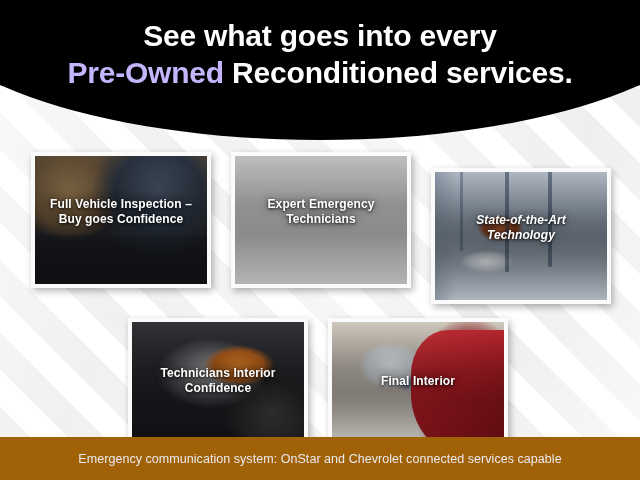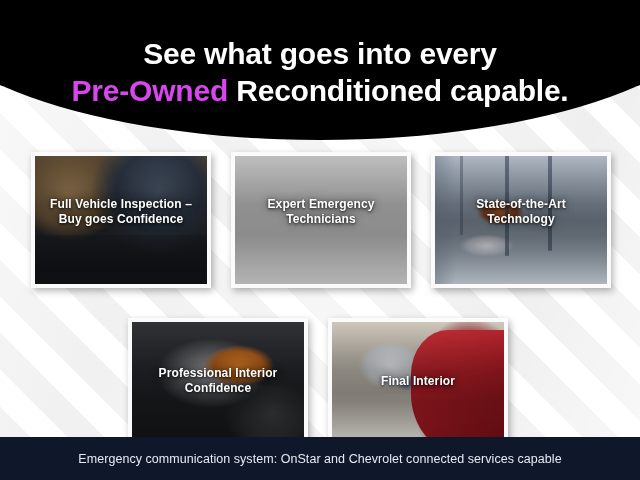--- a/index.html
+++ b/index.html
@@ -66,36 +66,36 @@
   .header-text-wrap {
     position: absolute;
     left: 90px;
     top: 210px;
     width: 640px;
     height: 140px;
     display: flex;
     flex-direction: column;
     align-items: center;
     justify-content: flex-start;
-    padding-top: 36px;
+    padding-top: 18px;
     box-sizing: border-box;
   }
   .headline {
     color: #ffffff;
     font-size: 30px;
     font-weight: bold;
     line-height: 1.18;
     letter-spacing: -0.2px;
     text-align: center;
     margin: 0;
     white-space: nowrap;
     font-family: "Liberation Sans", sans-serif;
   }
   .headline-line2 { margin-top: 2px; }
-  .gold { color: #d946ef; }
+  .gold { color: #c4b5fd; }
 
   
   .cards-layer {
     position: absolute;
     left: 0; top: 0;
     width: 640px;
     height: 480px;
   }
 
   .card {
@@ -137,21 +137,21 @@
     padding: 0 6px;
     box-sizing: border-box;
     font-family: "Liberation Sans", sans-serif;
   }
   .cap-mid   { top: 44%; transform: translateY(-50%); }
   .cap-mid-b { top: 46%; transform: translateY(-50%); }
 
   
   #card-1 { left: 31px;  top: 152px; width: 180px; height: 136px; }
   #card-2 { left: 231px; top: 152px; width: 180px; height: 136px; }
-  #card-3 { left: 431px; top: 152px; width: 180px; height: 136px; }
+  #card-3 { left: 431px; top: 168px; width: 180px; height: 136px; font-style: italic; }
   #card-4 { left: 128px; top: 318px; width: 180px; height: 136px; }
   #card-5 { left: 328px; top: 318px; width: 180px; height: 136px; }
 
   
   
   .photo-inspection {
     background:
       radial-gradient(ellipse 55% 70% at 72% 28%, #4a5668 0%, #2b3442 45%, rgba(30,38,50,0) 72%),
       radial-gradient(ellipse 40% 45% at 20% 30%, #9b7d55 0%, #6a5438 55%, rgba(60,48,32,0) 80%),
       linear-gradient(180deg, #5c4b36 0%, #3b3127 34%, #23252b 62%, #141619 100%);
@@ -214,21 +214,21 @@
     background: linear-gradient(160deg, #d2333b 0%, #b41e27 42%, #7d1118 80%, #5c0c12 100%);
   }
 
   
   .footer-bar {
     position: absolute;
     left: 0;
     top: 437px;
     width: 640px;
     height: 43px;
-    background: #0f172a;
+    background: #a16207;
     display: flex;
     align-items: center;
     justify-content: center;
   }
   .footer-text {
     color: #e9eaf0;
     font-size: 12.5px;
     font-weight: normal;
     letter-spacing: 0.05px;
     text-align: center;
@@ -239,21 +239,21 @@
 <body>
 
 <div id="stage">
 
   <div class="bg-stripes"></div>
   <div class="bg-sheen"></div>
 
   <div class="header-band">
     <div class="header-text-wrap">
       <div class="headline">See what goes into every</div>
-      <div class="headline headline-line2"><span class="gold">Pre-Owned</span><span> Reconditioned capable.</span></div>
+      <div class="headline headline-line2"><span class="gold">Pre-Owned</span><span> Reconditioned services.</span></div>
     </div>
   </div>
 
   <div class="cards-layer">
 
     <div class="card" id="card-1">
       <div class="card-photo photo-inspection"></div>
       <div class="card-scrim"></div>
       <div class="card-caption cap-mid">
         <div>Full Vehicle Inspection –</div>
@@ -274,21 +274,21 @@
       <div class="card-scrim"></div>
       <div class="card-caption cap-mid">
         <div>State-of-the-Art Technology</div>
       </div>
     </div>
 
     <div class="card" id="card-4">
       <div class="card-photo photo-detail"></div>
       <div class="card-scrim"></div>
       <div class="card-caption cap-mid-b">
-        <div>Professional Interior</div>
+        <div>Technicians Interior</div>
         <div>Confidence</div>
       </div>
     </div>
 
     <div class="card" id="card-5">
       <div class="card-photo photo-final"></div>
       <div class="card-scrim"></div>
       <div class="card-caption cap-mid-b">
         <div>Final Interior</div>
       </div>

